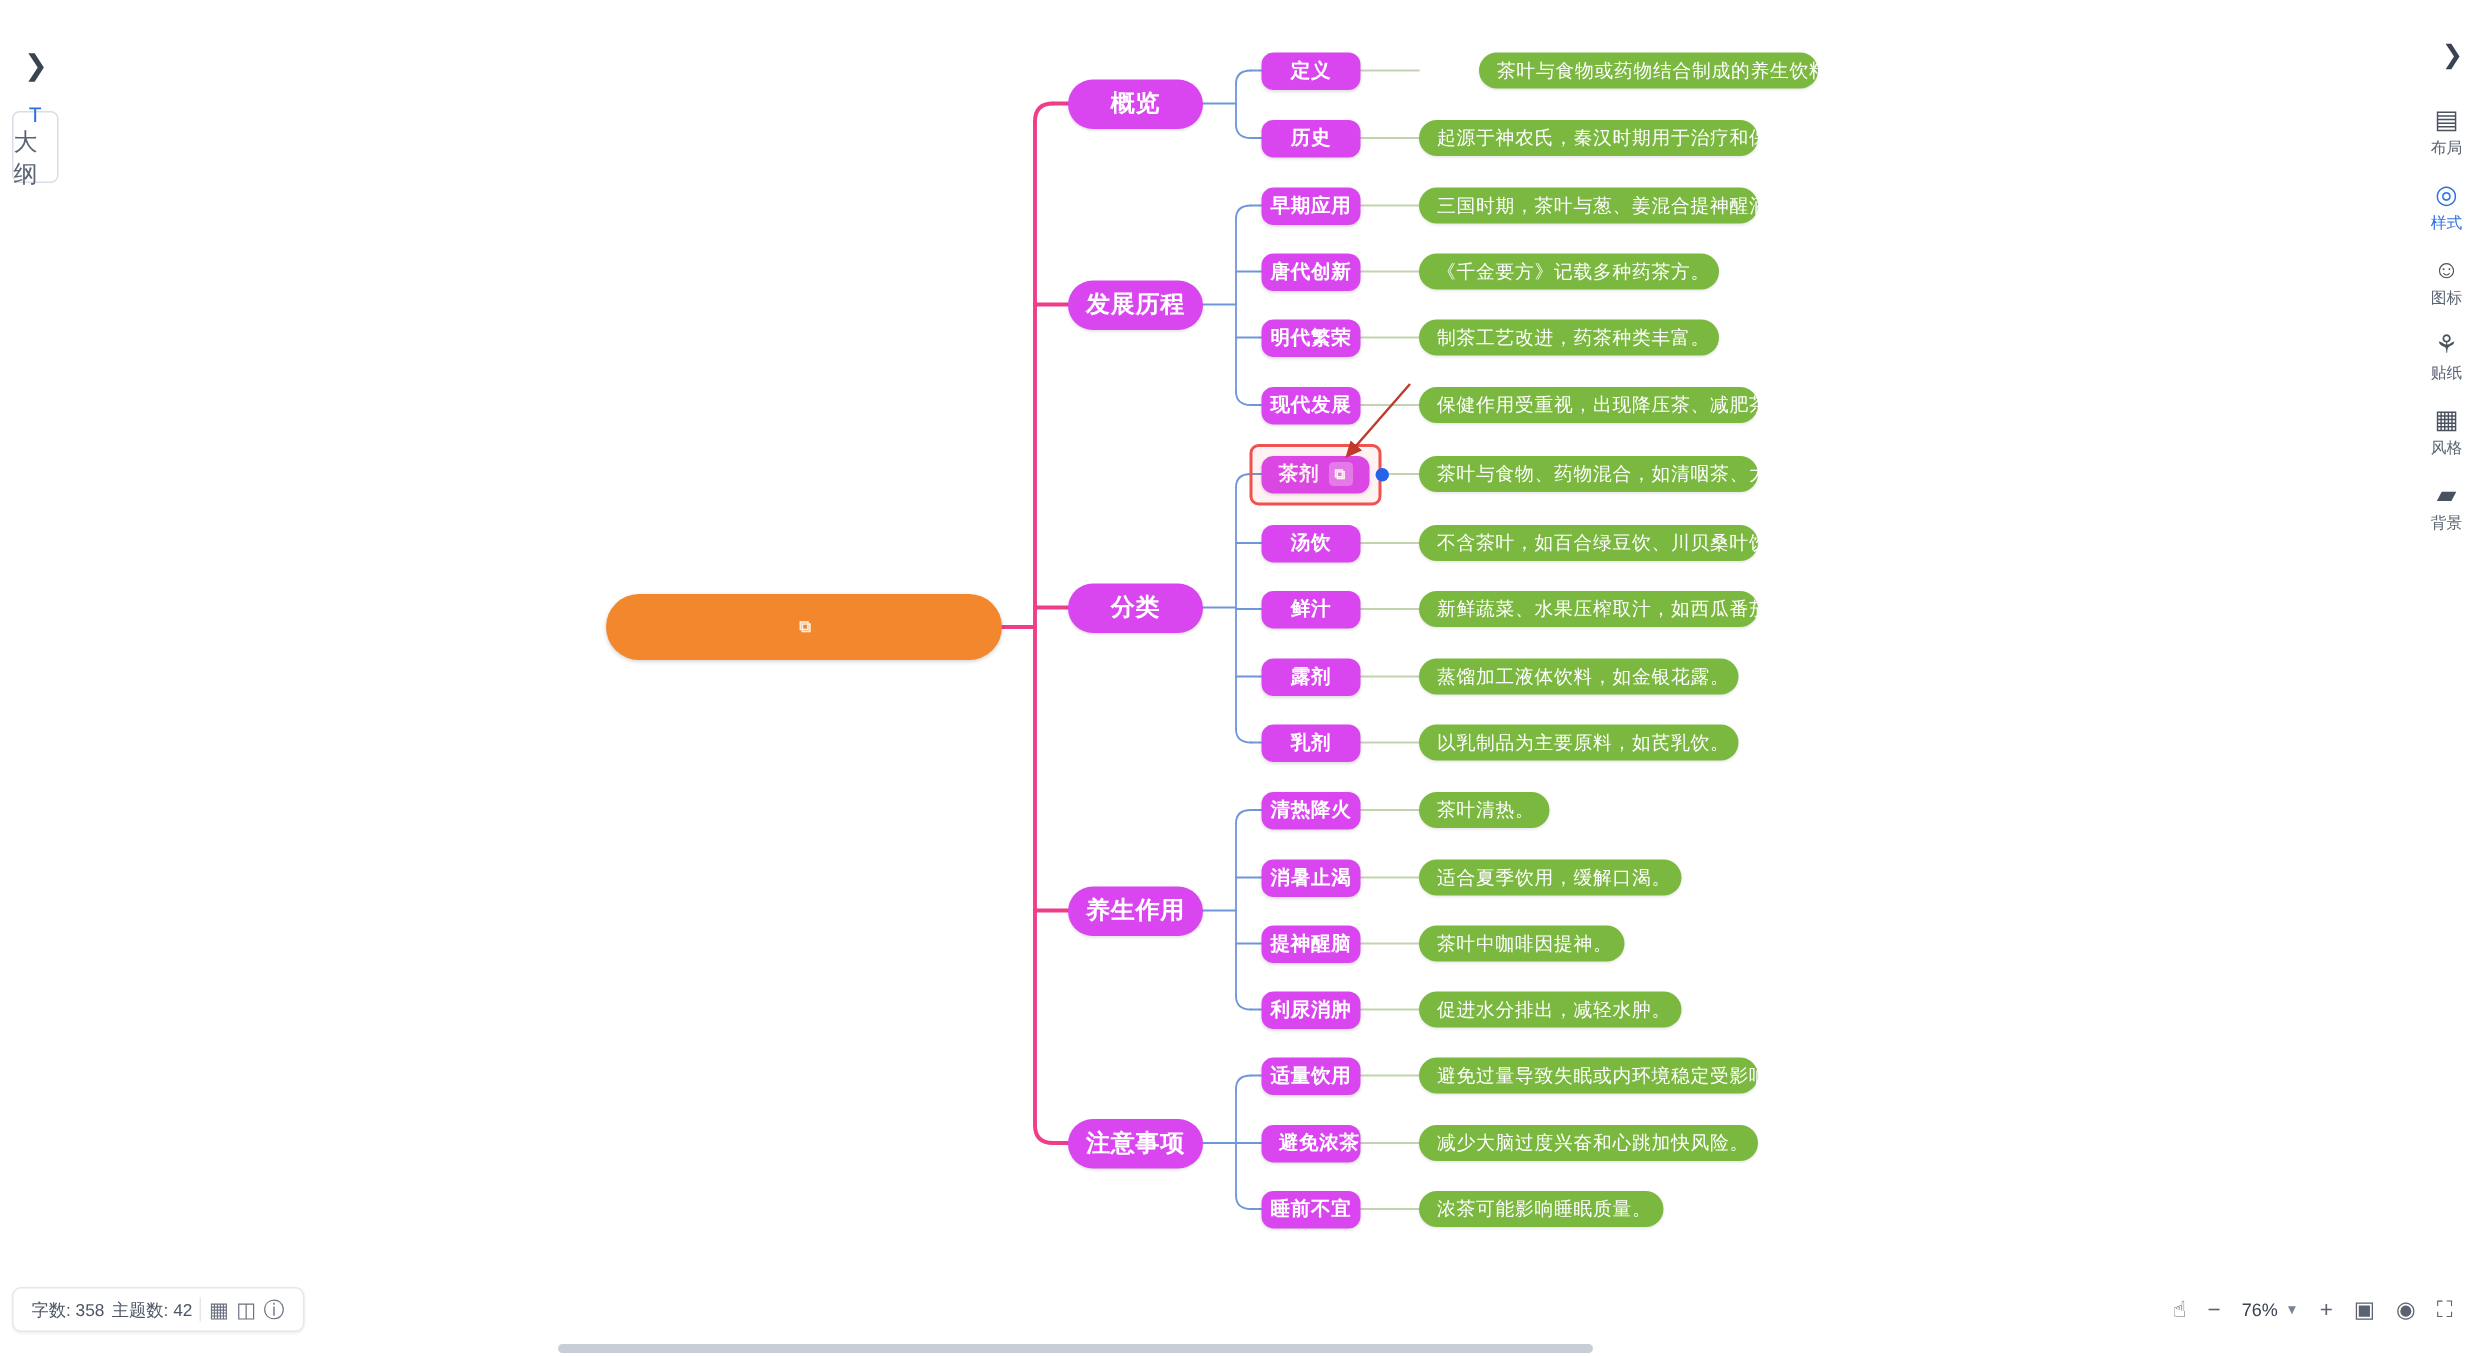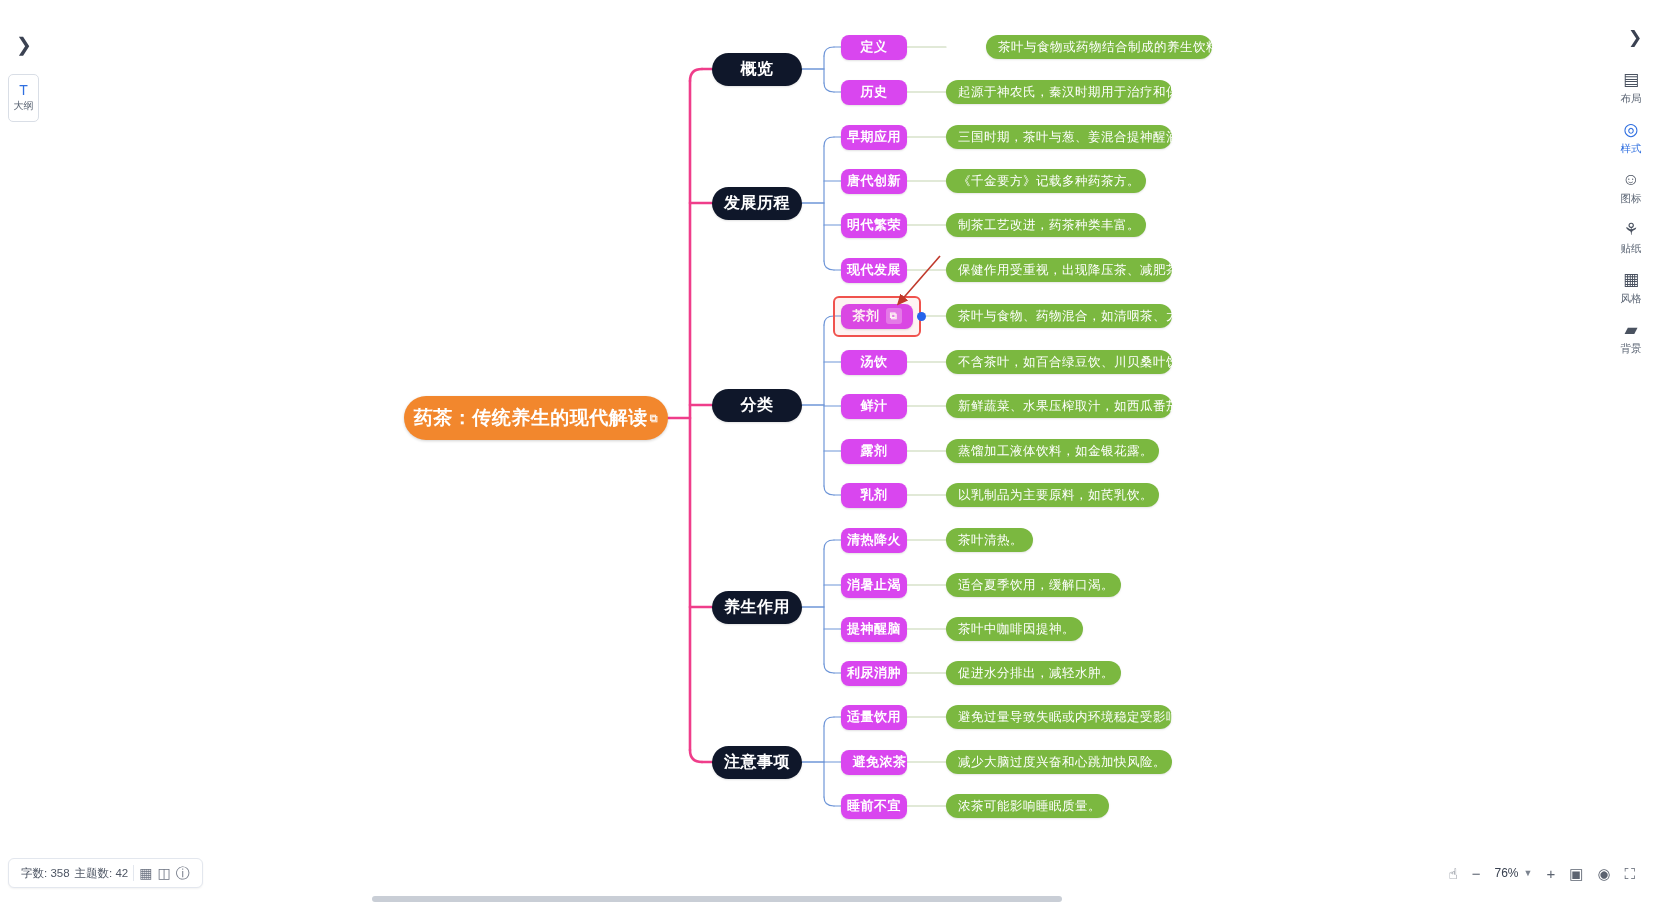--- a/index.html
+++ b/index.html
@@ -27,21 +27,21 @@
   .node.root {
     background:#f2872d;
     border-radius:22px;
     font-size:19px; font-weight:bold;
     padding:0 18px;
     height:44px;
     box-shadow:0 1px 3px rgba(0,0,0,.18);
   }
 
   .node.branch {
-    background:#0f172a;
+    background:#d946ef;
     border-radius:20px;
     font-size:16px; font-weight:bold;
     height:33px;
     width:90px;
     box-shadow:0 1px 2px rgba(0,0,0,.12);
   }
 
   .node.topic {
     background:#d946ef;
     border-radius:8px;
@@ -103,21 +103,21 @@
   #outline-btn {
     position:absolute; left:8px; top:74px;
     width:31px; height:48px;
     display:flex; flex-direction:column; align-items:center; justify-content:center;
     gap:2px;
     border:1px solid #d9dee6; border-radius:5px;
     background:#fff;
     cursor:pointer;
   }
   #outline-btn .glyph { font-size:14px; color:#2f6fe0; line-height:1; }
-  #outline-btn .lbl { font-size:10px; color:#5a6473; }
+  #outline-btn .lbl { font-size:16px; color:#5a6473; }
 
   
   #right-expand {
     position:absolute; right:10px; top:22px;
     width:28px; height:30px;
     display:flex; align-items:center; justify-content:center;
     color:#3b4252; font-size:17px; cursor:pointer;
   }
   #right-rail {
     position:absolute; right:0; top:70px;
@@ -239,21 +239,20 @@
         <path d="M824 797 Q824 806 834 806" fill="none" stroke="#6f96d8" stroke-width="1.2" stroke-linecap="round"></path>
         <path d="M834 717 H841" fill="none" stroke="#6f96d8" stroke-width="1.2" stroke-linecap="round"></path>
         <path d="M907 717 H946" fill="none" stroke="#c3d3b0" stroke-width="1.2" stroke-linecap="round"></path>
         <path d="M824 762 H841" fill="none" stroke="#6f96d8" stroke-width="1.2" stroke-linecap="round"></path>
         <path d="M907 762 H946" fill="none" stroke="#c3d3b0" stroke-width="1.2" stroke-linecap="round"></path>
         <path d="M834 806 H841" fill="none" stroke="#6f96d8" stroke-width="1.2" stroke-linecap="round"></path>
         <path d="M907 806 H946" fill="none" stroke="#c3d3b0" stroke-width="1.2" stroke-linecap="round"></path>
       </svg>
     <div id="nodes">
         <div class="node root" style="left: 404px; top: 396px; width: 264px; height: 44px;">
-          <span>药茶：传统养生的现代解读</span>
           <span class="root-badge">⧉</span>
         </div>
         <div class="node branch" style="left: 712px; top: 52.5px; width: 90px; height: 33px;">
           <span>概览</span>
         </div>
         <div class="node topic" style="left: 841px; top: 34.5px; width: 66px; height: 25px;">
           <span>定义</span>
         </div>
         <div class="node leaf" style="left: 946px; top: 35px; width: 226px; height: 24px; margin-left: 40px;">
           <span>茶叶与食物或药物结合制成的养生饮料。</span>

